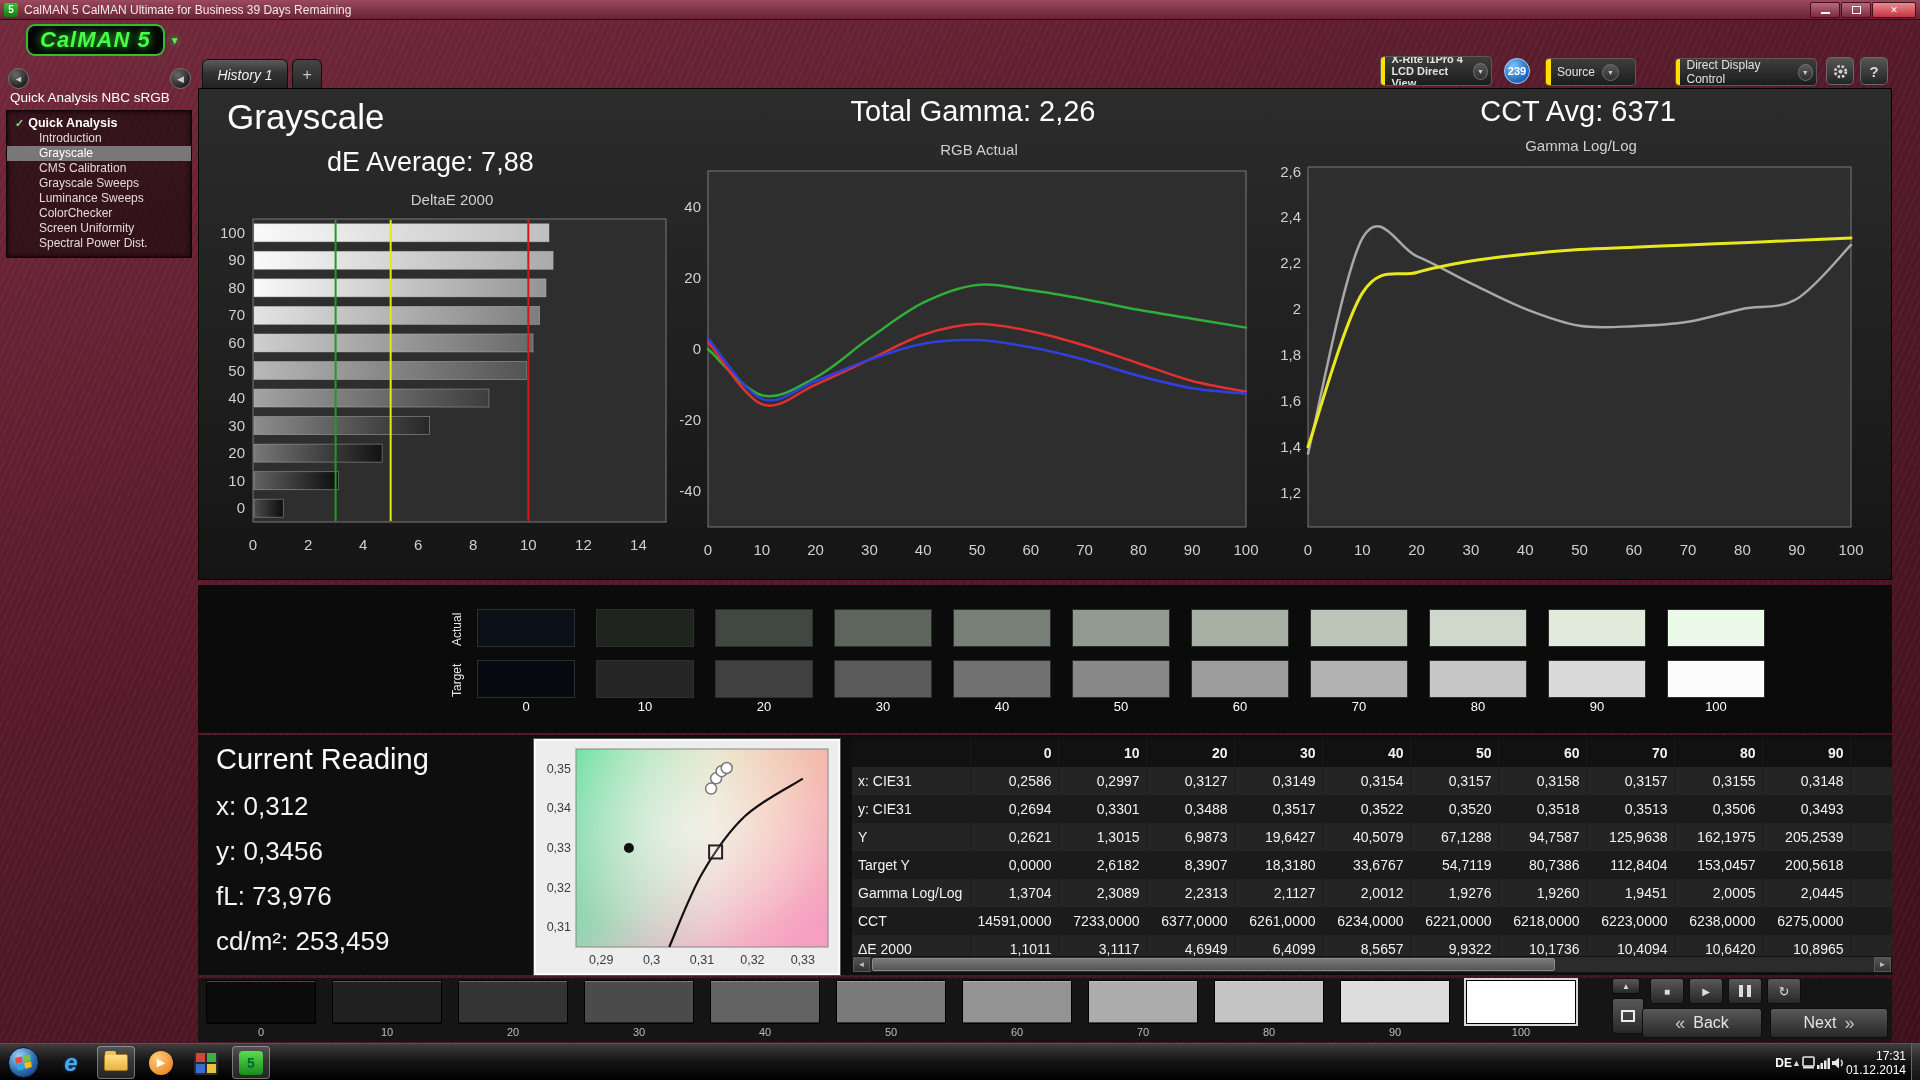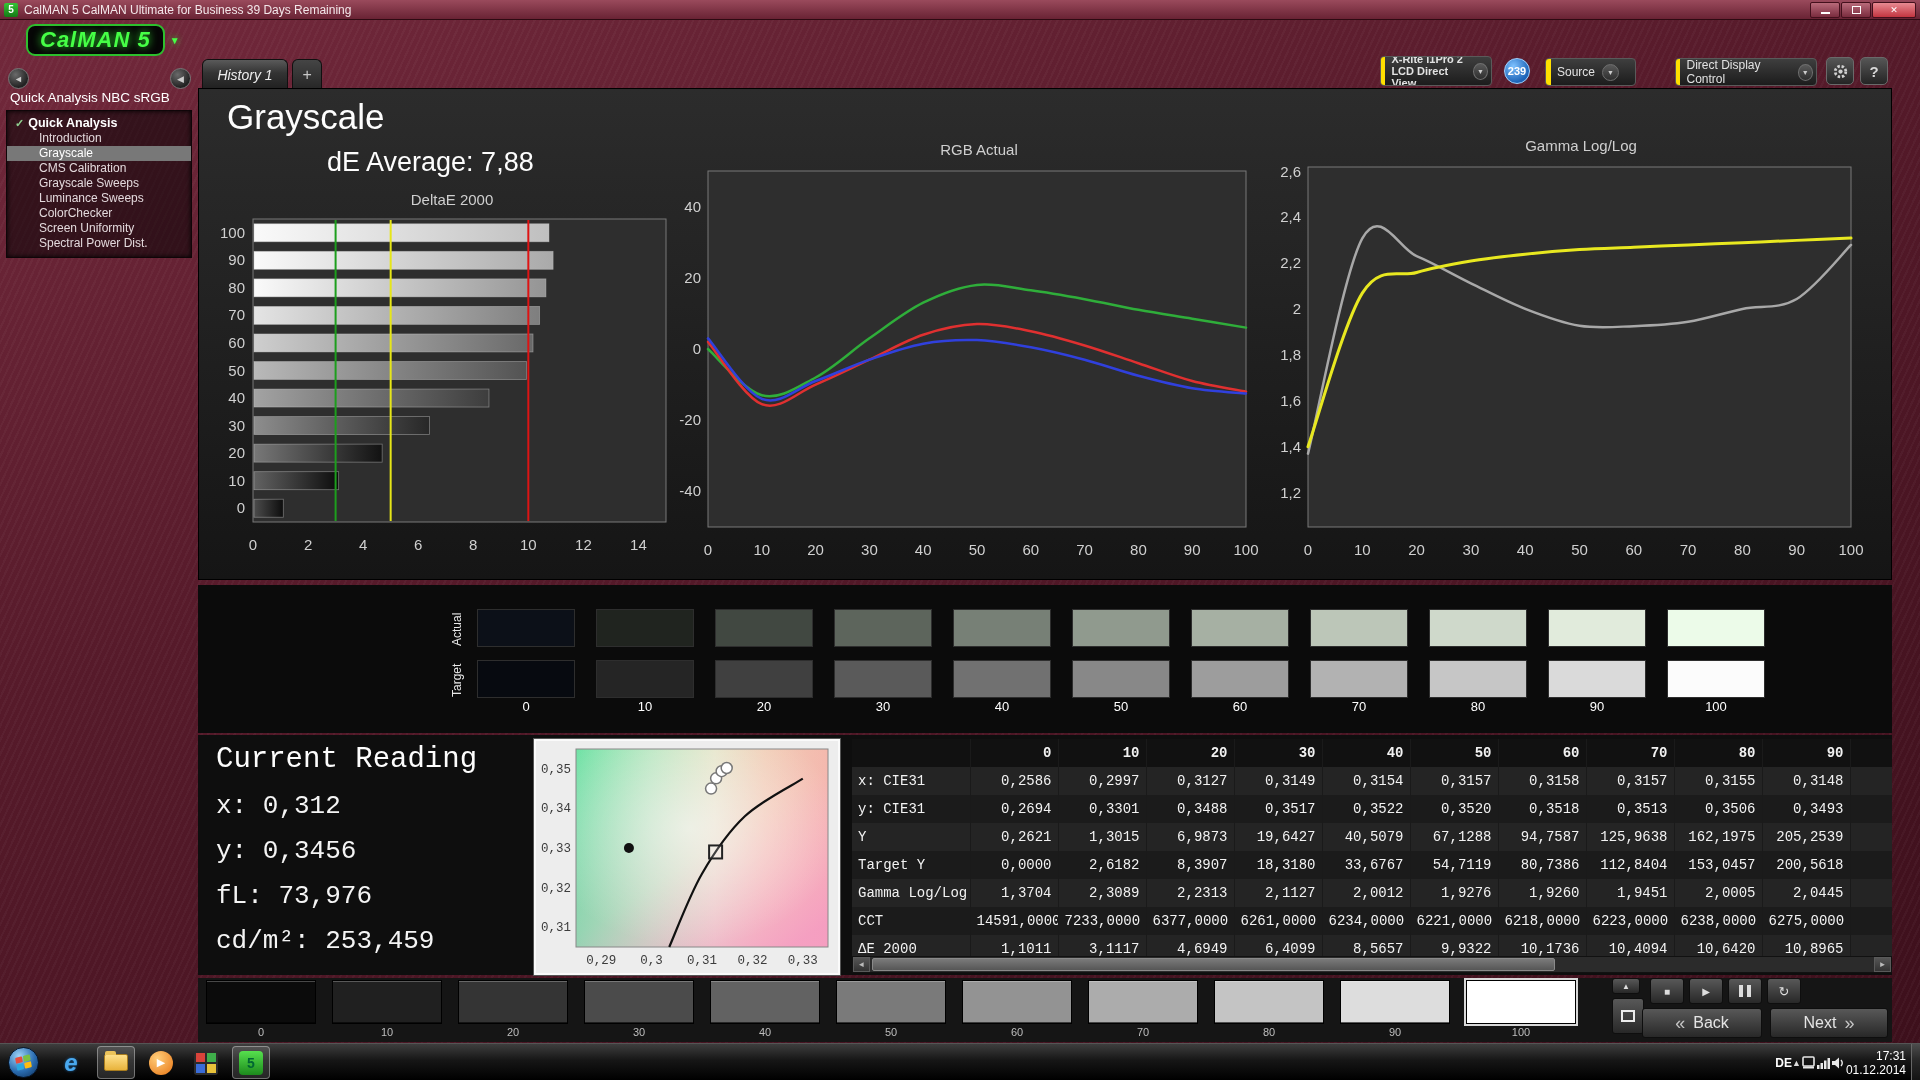--- a/index.html
+++ b/index.html
@@ -63,21 +63,21 @@
   .chart-title{position:absolute;color:#cfcfcf;font-size:15px;text-align:center;width:300px;}
   .chart-svg{position:absolute;}
   
   .swatch-strip{position:absolute;left:198px;top:585px;width:1694px;height:148px;background:#0b0b0b;}
   .vlabel{position:absolute;left:252px;color:#e8e8e8;font-size:12px;writing-mode:vertical-rl;transform:rotate(180deg);height:40px;text-align:center;}
   .swatch-row{position:absolute;left:279px;display:flex;gap:21px;}
   .swatch{width:98px;height:38px;border:1px solid #2e2e2e;}
   .swatch-labels{position:absolute;left:279px;top:114px;display:flex;gap:21px;}
   .swatch-labels div{width:98px;text-align:center;color:#fff;font-size:13px;}
   
-  .bottom-panel{position:absolute;left:198px;top:735px;width:1694px;height:240px;background:#0e0e0e;font-family:Liberation Mono, monospace;}
+  .bottom-panel{position:absolute;left:198px;top:735px;width:1694px;height:240px;background:#0e0e0e;}
   .reading-title{position:absolute;left:18px;top:8px;color:#fdfdfd;font-size:29px;}
   .reading-line{position:absolute;left:18px;color:#f4f4f4;font-size:26px;}
   .cie-box{position:absolute;left:336px;top:4px;width:306px;height:236px;background:#ededed;
     border:2px solid #fafafa;box-shadow:0 0 0 1px #555;}
   .table-wrap{position:absolute;left:654px;top:4px;width:1040px;height:236px;overflow:hidden;}
   table{border-collapse:collapse;table-layout:fixed;width:1086px;}
   th,td{height:28px;padding:0 6px;font-size:14px;color:#f2f2f2;white-space:nowrap;overflow:hidden;
     border-right:1px solid rgba(255,255,255,0.05);}
   thead th{background:#111;font-weight:bold;text-align:right;}
   tbody td.num{text-align:right;}
@@ -151,21 +151,21 @@
 
   <div class="nav-circle" style="left:8px;">◄</div>
   <div class="nav-circle" style="left:170px;">◀</div>
 
   <div class="tab" style="left:202px;width:86px;">History 1</div>
   <div class="tab add" style="left:292px;width:30px;">+</div>
 
   <div class="drop" style="left:1380px;top:56px;width:112px;height:30px;">
     <span class="ybar"></span>
     <span class="two-line">
-      <span>X-Rite i1Pro 2</span>
+      <span>X-Rite i1Pro 4</span>
       <span>LCD Direct View</span>
     </span>
     <span class="drop-arrow">▼</span>
   </div>
   <div class="badge" style="left:1504px;top:58px;">239</div>
   <div class="drop" style="left:1545px;top:58px;width:91px;">
     <span class="ybar"></span>
     <span>Source</span>
     <span class="drop-arrow">▼</span>
   </div>
@@ -195,20 +195,22 @@
         <div class="tree-item">Luminance Sweeps</div>
         <div class="tree-item">ColorChecker</div>
         <div class="tree-item">Screen Uniformity</div>
         <div class="tree-item">Spectral Power Dist.</div>
       </div>
   </div>
 
   <div class="charts-panel">
     <div class="h-page">Grayscale</div>
     <div class="h-de">dE Average: 7,88</div>
+    <div class="h-gamma">Total Gamma: 2,26</div>
+    <div class="h-cct">CCT Avg: 6371</div>
 
     <div class="chart-title" style="left:103px;top:102px;">DeltaE 2000</div>
     <svg id="chart-de" class="chart-svg" style="left:2px;top:122px;" width="480" height="356">
         <rect x="52" y="8" width="413" height="303" fill="#2e2e2e" stroke="#787878"></rect>
         <defs>
           <linearGradient id="bg0" x1="0" y1="0" x2="1" y2="0">
             <stop offset="0%" stop-color="hsl(0,0%,98%)"></stop>
             <stop offset="100%" stop-color="hsl(0,0%,75%)"></stop>
           </linearGradient>
           <linearGradient id="bg1" x1="0" y1="0" x2="1" y2="0">

